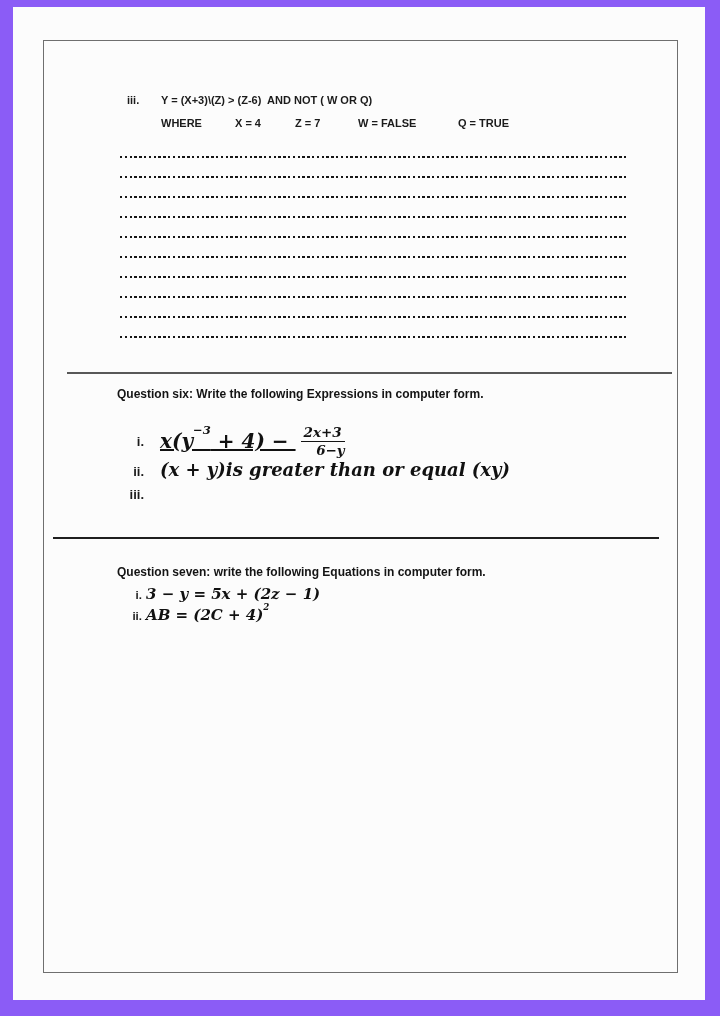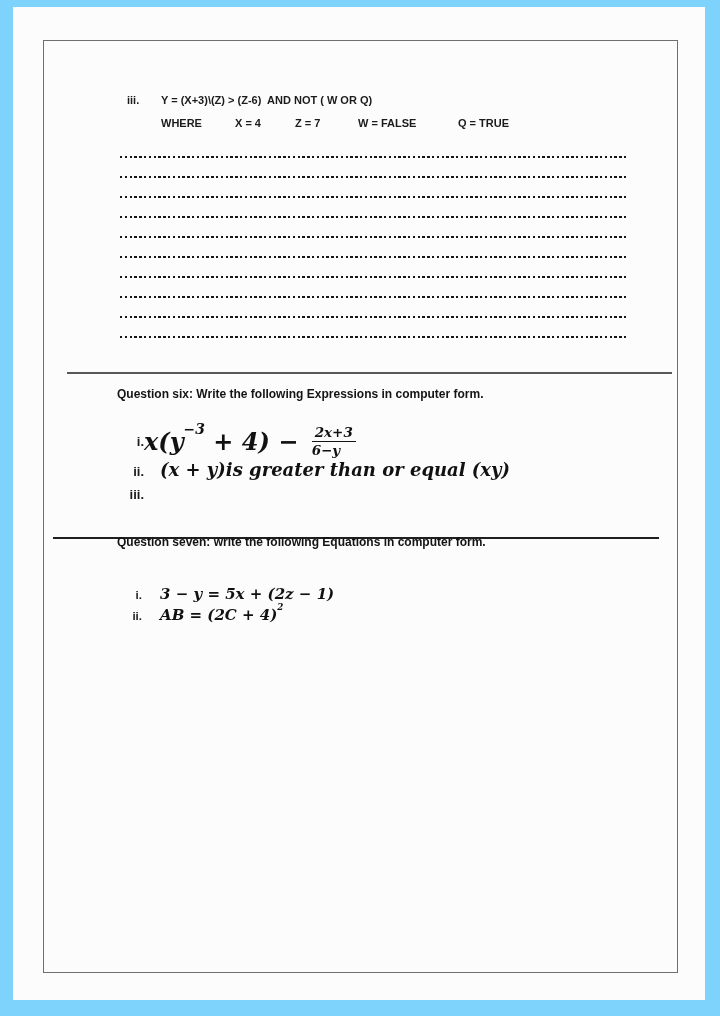--- a/index.html
+++ b/index.html
@@ -7,21 +7,21 @@
     padding: 0;
     width: 720px;
     height: 1016px;
     overflow: hidden;
     font-family: "Liberation Sans", sans-serif;
   }
   .photo-bg {
     position: absolute;
     left: 0; top: 0;
     width: 720px; height: 1016px;
-    background: #7dd3fc;
+    background: #8b5cf6;
   }
   .page {
     position: absolute;
     left: 13px; top: 7px;
     width: 692px; height: 993px;
     background: #fcfcfc;
   }
   .inner-box {
     position: absolute;
     left: 43px; top: 40px;
@@ -89,21 +89,21 @@
   .q-title {
     position: absolute;
     left: 117px;
     font-size: 12px;
     font-weight: bold;
     color: #141414;
     line-height: 1.1;
     white-space: pre;
   }
   .q6-title { top: 388px; }
-  .q7-title { top: 536px; }
+  .q7-title { top: 566px; }
 
   
   .q-item {
     position: absolute;
     display: flex;
     align-items: baseline;
     color: #111;
   }
   .q6-label {
     flex: none;
@@ -126,50 +126,50 @@
     color: #1b1b1b;
   }
   .math {
     font-family: "DejaVu Serif", serif;
     font-weight: bold;
     font-style: italic;
     line-height: 1.15;
     white-space: pre;
   }
   .q6-i { left: 116px; top: 425px; align-items: center; }
-  .q6-i .math-main { font-size: 24px; }
+  .q6-i .math-main { margin-left: 16px; font-size: 20px; text-decoration: underline; }
   .q6-i sup, .supsc {
     font-size: 0.58em;
     position: relative;
     top: -0.5em;
     font-style: italic;
   }
   .frac {
     display: inline-flex;
     flex-direction: column;
-    align-items: flex-start;
+    align-items: flex-end;
     margin-left: 5px;
     font-family: "DejaVu Serif", serif;
     font-weight: bold;
     font-style: italic;
     font-size: 13.5px;
     line-height: 1.1;
     color: #111;
   }
   .frac .num { padding: 0 3px 1px; border-bottom: 1.7px solid #141414; }
   .frac .den { padding-top: 1px; }
 
   .q6-ii { left: 116px; top: 460px; }
   .q6-iii { left: 116px; top: 487px; }
   .q6-ii .math, .q6-iii .math { margin-left: 16px; font-size: 18px; }
 
   
   .q7-i { left: 124px; top: 586px; }
   .q7-ii { left: 124px; top: 606px; }
-  .q7-i .math, .q7-ii .math { margin-left: 18px; font-size: 15px; text-align: center; }
+  .q7-i .math, .q7-ii .math { margin-left: 4px; font-size: 15px; text-align: center; }
 </style>
 </head>
 <body>
 
 <div class="photo-bg">
   <div class="page"></div>
   <div class="inner-box"></div>
 
   <div class="bool-line"><span class="bool-label">iii.</span><span>Y = (X+3)\(Z) &gt; (Z-6)  AND NOT ( W OR Q)</span></div>
 

